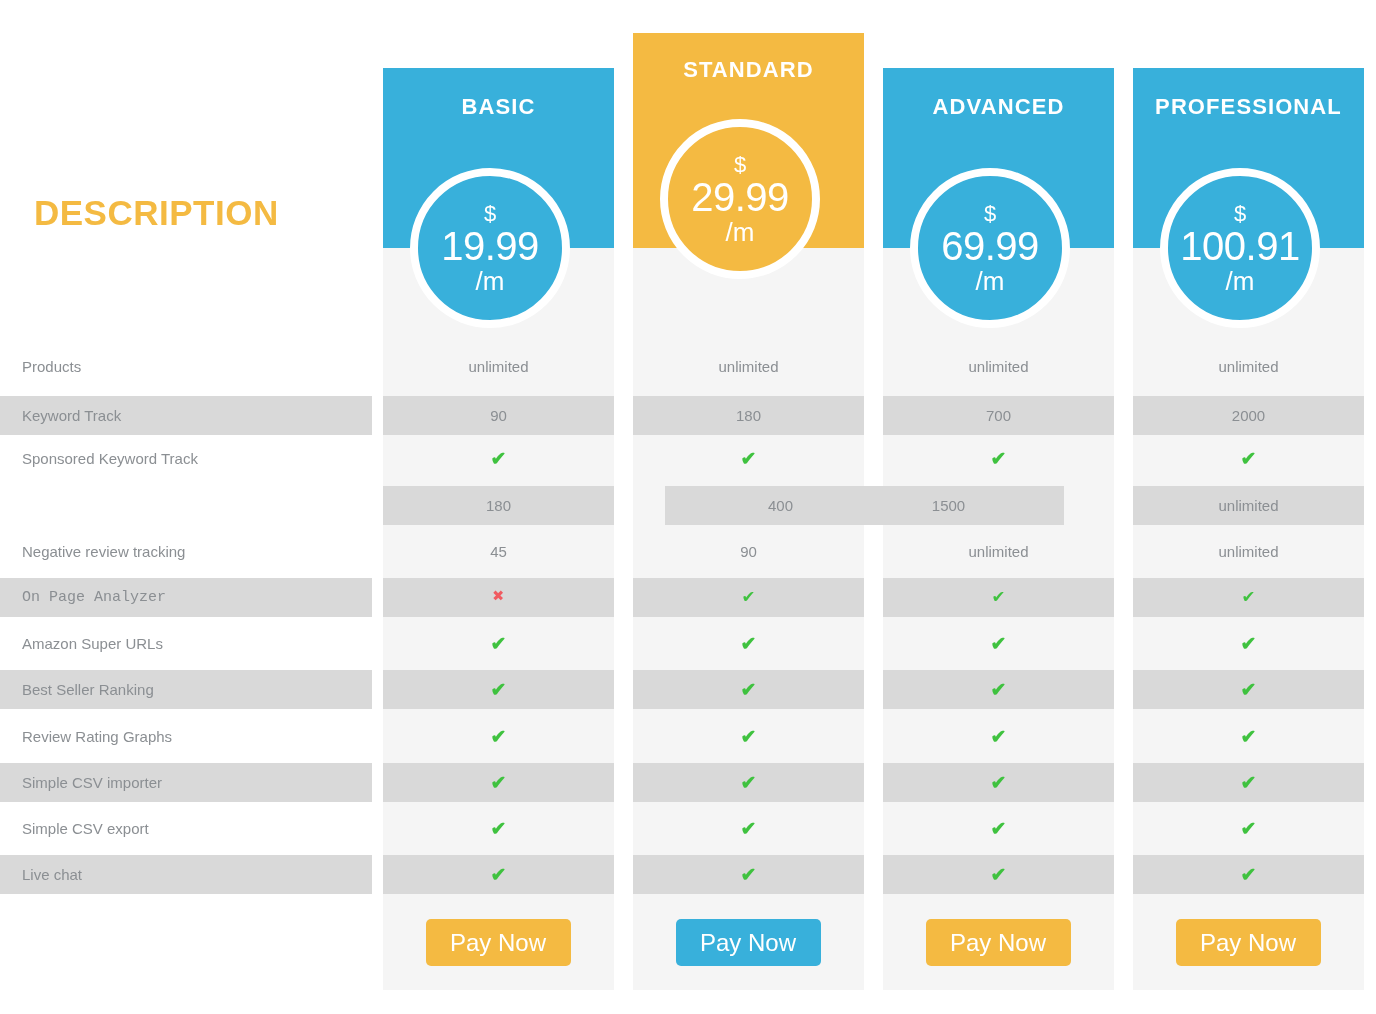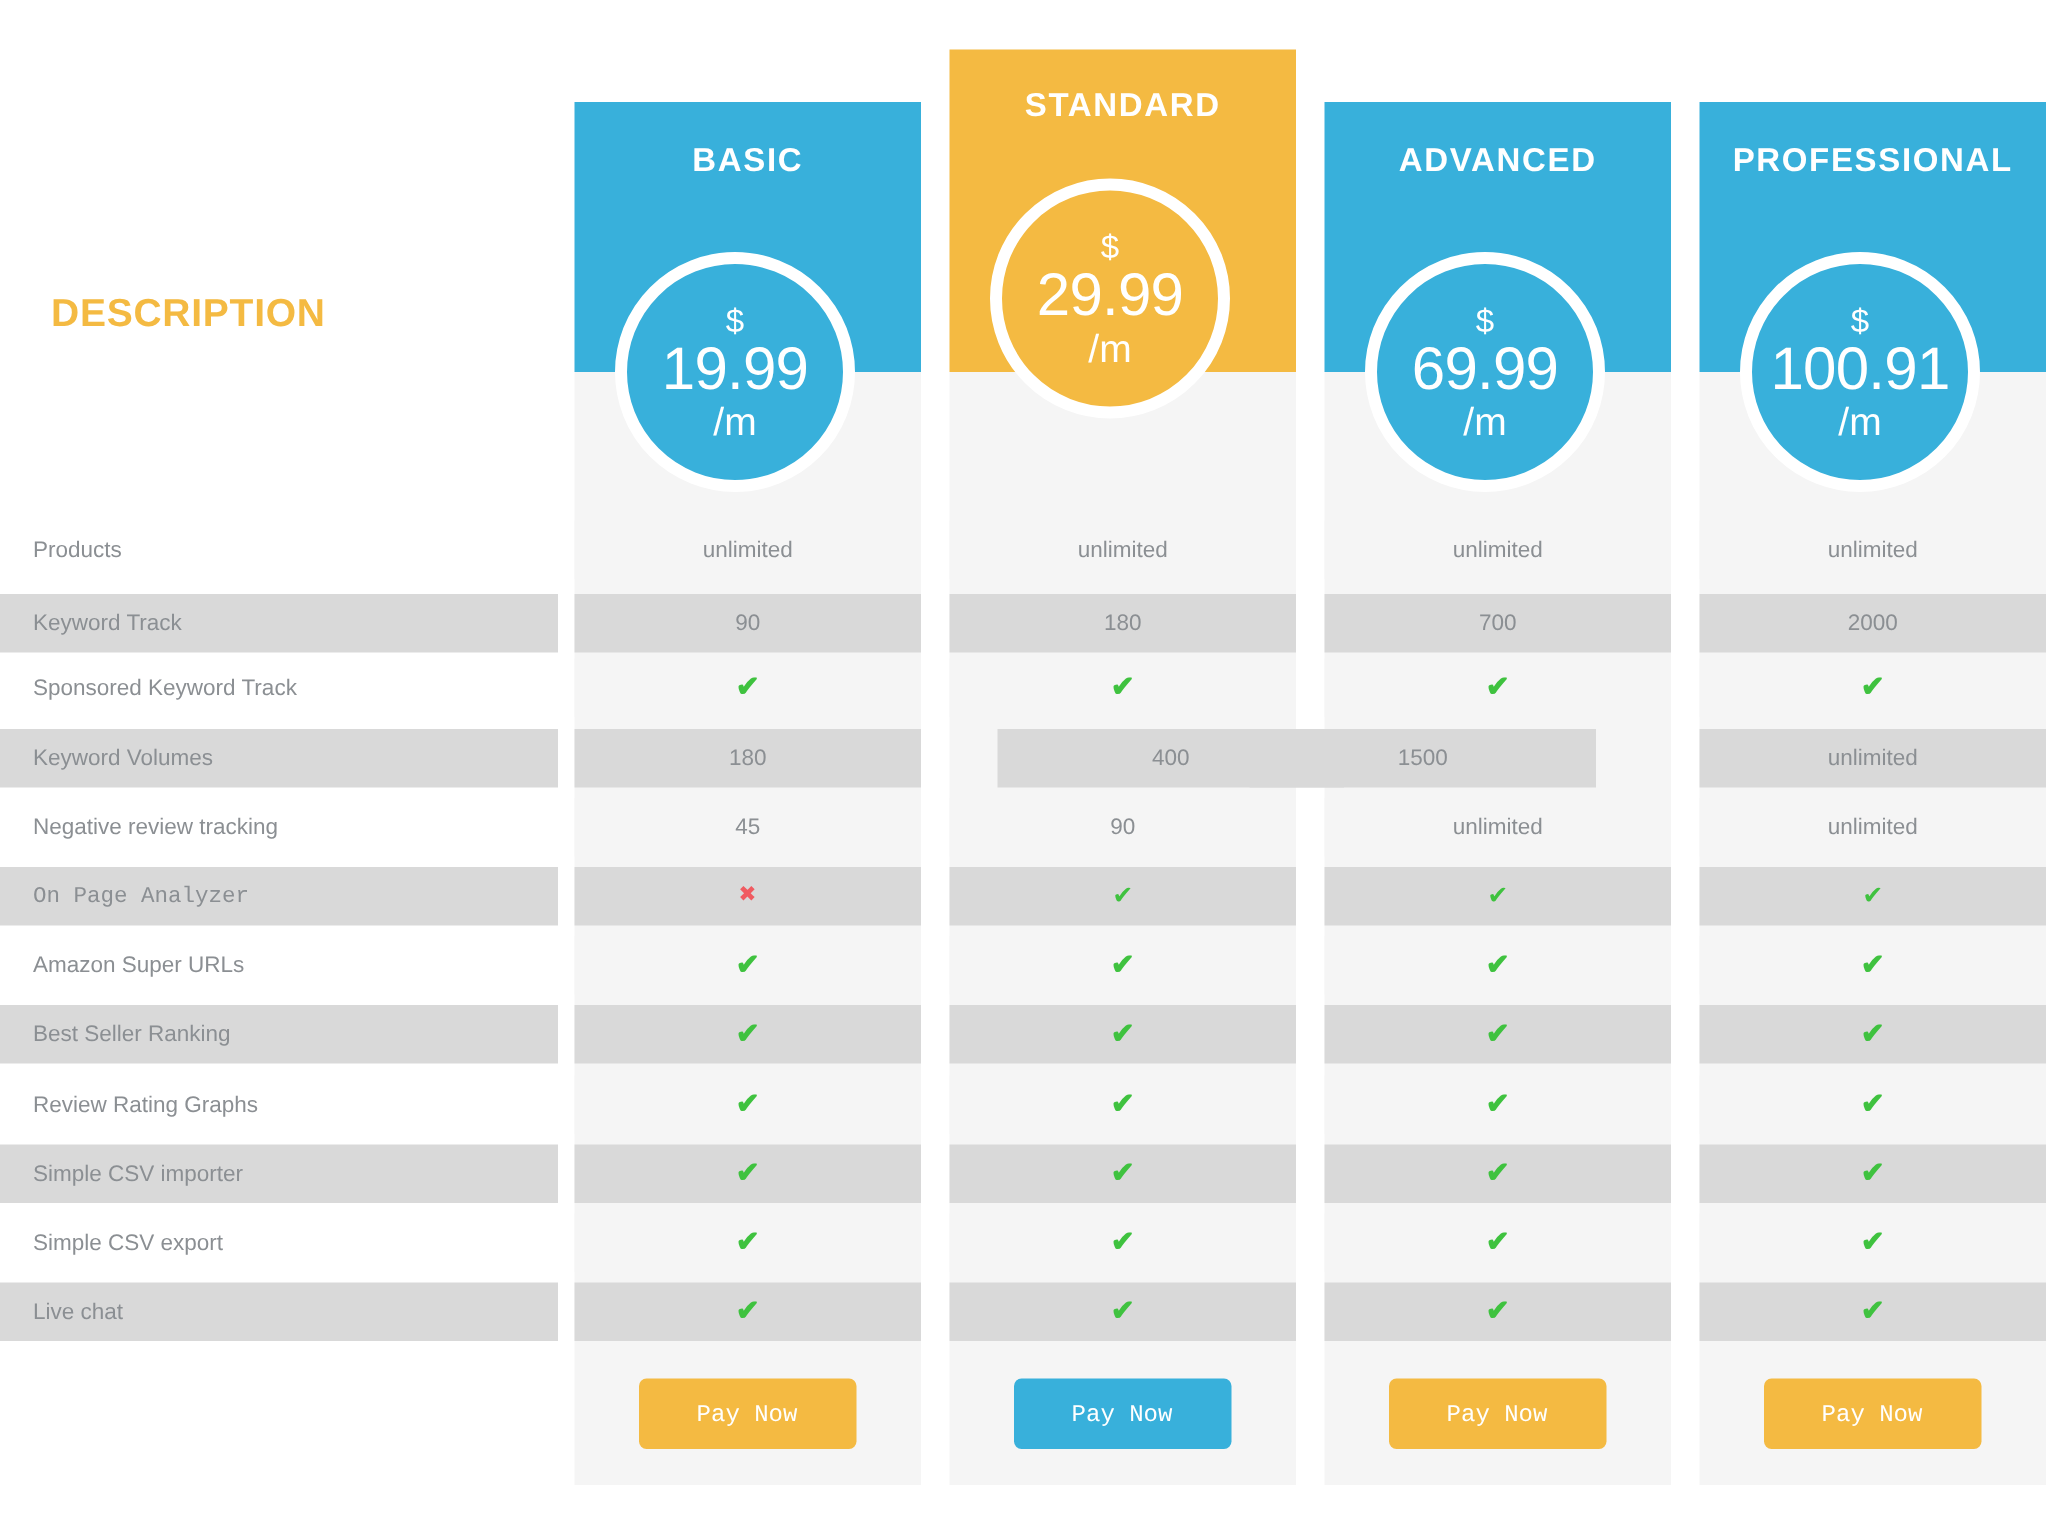--- a/index.html
+++ b/index.html
@@ -7,21 +7,21 @@
   body{
     background:#ffffff;
     font-family:"Liberation Sans", sans-serif;
     position:relative;
     overflow:hidden;
   }
 
   
   #desc-title{
     position:absolute; left:34px; top:193px;
-    font-size:26px; font-weight:bold; letter-spacing:.5px;
+    font-size:35px; font-weight:bold; letter-spacing:.5px;
     color:var(--orange);
   }
 
   :root{
     --blue:#38b0db;
     --orange:#f4ba42;
     --panel:#f5f5f5;
     --stripe:#d9d9d9;
     --txt:#8b8f93;
     --check:#3fc23f;
@@ -68,22 +68,22 @@
   .row.clear .cell{ background:var(--panel); }
 
   .mark{ font-size:19px; font-weight:bold; line-height:1; }
   .mark.yes{ color:var(--check); }
   .mark.no{ color:var(--cross); }
 
   
   .pay-btn{
     position:absolute; top:919px; width:145px; height:47px;
     border:none; border-radius:5px; cursor:pointer;
-    color:#ffffff; font-size:16px;
-    font-family:Liberation Mono, monospace;
+    color:#ffffff; font-size:24px;
+    font-family:Liberation Sans, sans-serif;
   }
 </style>
 </head>
 <body>
 
 <div>
 
   <div id="desc-title">DESCRIPTION</div>
 
   <div id="columns-root">
@@ -156,21 +156,20 @@
           <span class="mark yes">✔</span>
         </div>
         <div class="cell" style="left: 883px;">
           <span class="mark yes">✔</span>
         </div>
         <div class="cell" style="left: 1133px;">
           <span class="mark yes">✔</span>
         </div>
       </div>
       <div class="row striped" style="top: 485.6px;">
-        <div class="lbl">Keyword Volumes</div>
         <div class="cell" style="left: 383px;">
           <span>180</span>
         </div>
         <div class="cell" style="left: 633px; margin-left: 32px;">
           <span>400</span>
         </div>
         <div class="cell" style="left: 833px;">
           <span>1500</span>
         </div>
         <div class="cell" style="left: 1133px;">

